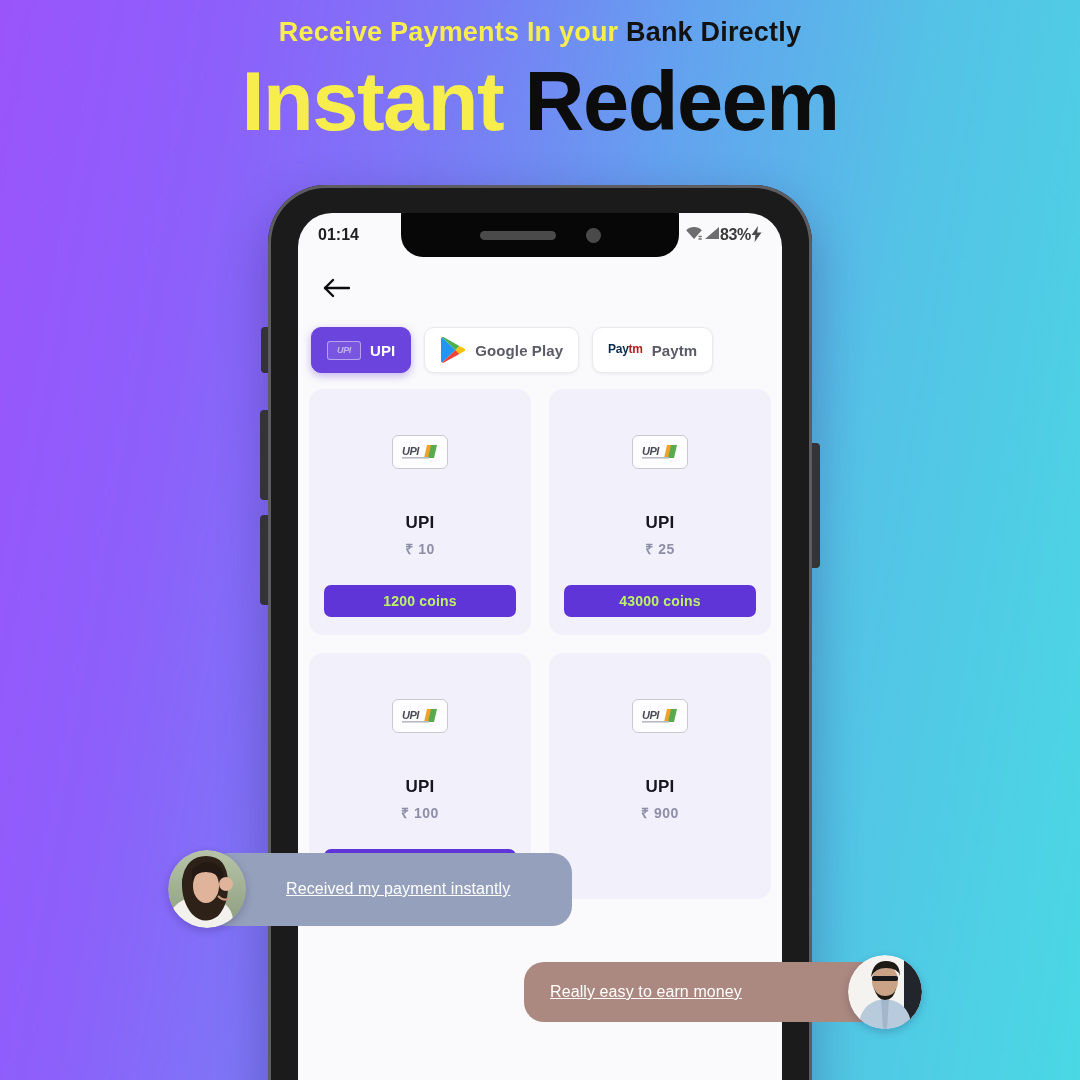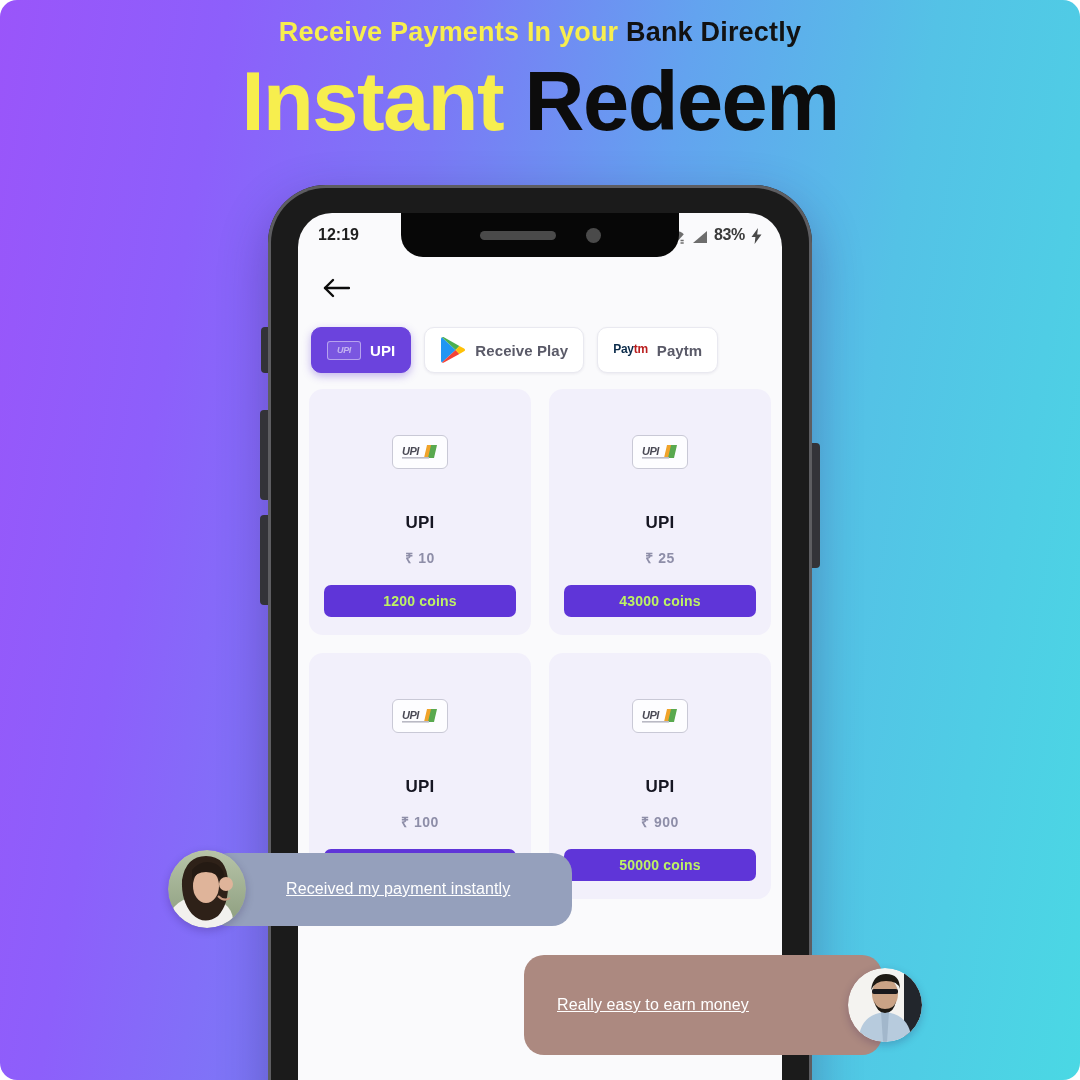--- a/index.html
+++ b/index.html
@@ -19,21 +19,20 @@
     width: 1080px;
     height: 1080px;
     overflow: hidden;
     background: linear-gradient(100deg,
         #9a55fa 0%,
         #8d5ffb 18%,
         #7b79f6 36%,
         #63a3ef 55%,
         #54c2e6 74%,
         #4ad8e4 100%);
-    border-radius: 17px;
   }
 
   
   .headline-wrap {
     position: absolute;
     top: 18px;
     left: 0;
     width: 1080px;
     text-align: center;
     z-index: 5;
@@ -141,22 +140,22 @@
     justify-content: space-between;
     padding: 0 20px;
     box-sizing: border-box;
     color: #1f1f1f;
     font-size: 16px;
     font-weight: 600;
     z-index: 8;
   }
   .status-right {
     display: flex;
-    align-items: flex-end;
-    gap: 6px;
+    align-items: flex-start;
+    gap: 0;
   }
   .status-right svg { display: block; }
   .batt-text { font-size: 16px; font-weight: 700; color: #3a3a3a; letter-spacing: -.3px;}
 
   
   .app-header {
     position: absolute;
     top: 44px; left: 0; right: 0;
     height: 62px;
     display: flex;
@@ -278,21 +277,21 @@
   }
   .card-logo svg { display:block; }
   .card-name {
     margin-top: 44px;
     font-size: 17px;
     font-weight: 700;
     color: #161622;
     letter-spacing: .2px;
   }
   .card-price {
-    margin-top: 15px;
+    margin-top: 6px;
     font-size: 14px;
     font-weight: 600;
     color: #8e8ea8;
     letter-spacing: .5px;
   }
   .card-cta {
     position: absolute;
     left: 15px;
     right: 15px;
     bottom: 18px;
@@ -344,22 +343,22 @@
     height: 73px;
     margin-left: -38px;
     padding-left: 78px;
     border-radius: 20px;
   }
 
   .testi-2 { left: 524px; top: 955px; }
   .testi-2 .bubble {
     background: #ac8980;
     width: 358px;
-    height: 100px;
-    padding-left: 33px;
+    height: 60px;
+    padding-left: 26px;
     margin-right: -34px;
     border-radius: 20px;
     text-align: right;
   }
   .testi-2 .avatar { width: 74px; height: 74px; z-index: 2; }
 </style>
 </head>
 <body>
 
 <div id="stage">
@@ -383,21 +382,21 @@
     <div class="btn-side btn-right-1"></div>
 
     <div class="screen">
 
       <div class="notch">
         <div class="speaker"></div>
         <div class="cam"></div>
       </div>
 
       <div class="statusbar">
-        <span>12:19</span>
+        <span>01:14</span>
         <span class="status-right">
           <svg width="18" height="14" viewBox="0 0 18 14">
             <path d="M9 13 L1.2 4.2 A11 11 0 0 1 16.8 4.2 Z" fill="#6d6d6d"></path>
             <path d="M13.5 10.5 h3.2 M13.5 13 h3.2" stroke="#6d6d6d" stroke-width="1.4"></path>
           </svg>
           <svg width="17" height="14" viewBox="0 0 17 14">
             <path d="M16 1 L16 13 L2 13 Z" fill="#6d6d6d"></path>
           </svg>
           <span class="batt-text">83%</span>
           <svg width="11" height="16" viewBox="0 0 11 16">
@@ -424,21 +423,21 @@
           <span class="tab-label">UPI</span>
         </div>
 
         <div class="tab">
           <svg class="gplay-ico" viewBox="0 0 26 28">
             <path d="M2 1.2 L15.6 13.9 L2 26.6 C1.4 26.2 1 25.4 1 24.4 V3.4 C1 2.4 1.4 1.6 2 1.2 Z" fill="#2196f3"></path>
             <path d="M2 1.2 C2.5 .9 3.2 .9 3.9 1.3 L19.4 9.9 L15.6 13.9 Z" fill="#4caf50"></path>
             <path d="M15.6 13.9 L19.4 17.9 L3.9 26.5 C3.2 26.9 2.5 26.9 2 26.6 Z" fill="#f44336"></path>
             <path d="M19.4 9.9 L24.1 12.5 C25.4 13.2 25.4 14.6 24.1 15.3 L19.4 17.9 L15.6 13.9 Z" fill="#ffc107"></path>
           </svg>
-          <span class="tab-label">Receive Play</span>
+          <span class="tab-label">Google Play</span>
         </div>
 
         <div class="tab">
           <span class="paytm-ico">
             <span class="p1">Pay<i>tm</i></span>
           </span>
           <span class="tab-label">Paytm</span>
         </div>
       </div>
 
@@ -490,21 +489,20 @@
           <span class="card-logo">
             <svg width="40" height="20" viewBox="0 0 40 20">
               <text x="2" y="13" font-family="Liberation Sans, sans-serif" font-size="11" font-weight="700" font-style="italic" fill="#4a4a55" letter-spacing="-.5">UPI</text>
               <path d="M27 3 L33 3 L30 16 L24 16 Z" fill="#f0a32a"></path>
               <path d="M31 3 L37 3 L34 16 L28 16 Z" fill="#59a94f"></path>
               <rect x="2" y="15" width="27" height="1.6" fill="#b9b9c4"></rect>
             </svg>
           </span>
           <span class="card-name">UPI</span>
           <span class="card-price">₹ 900</span>
-          <span class="card-cta">50000 coins</span>
         </div>
 
       </div>
     </div>
 
     <div class="phone-rim"></div>
   </div>
 
   <div class="testi testi-1">
     <div class="avatar">

